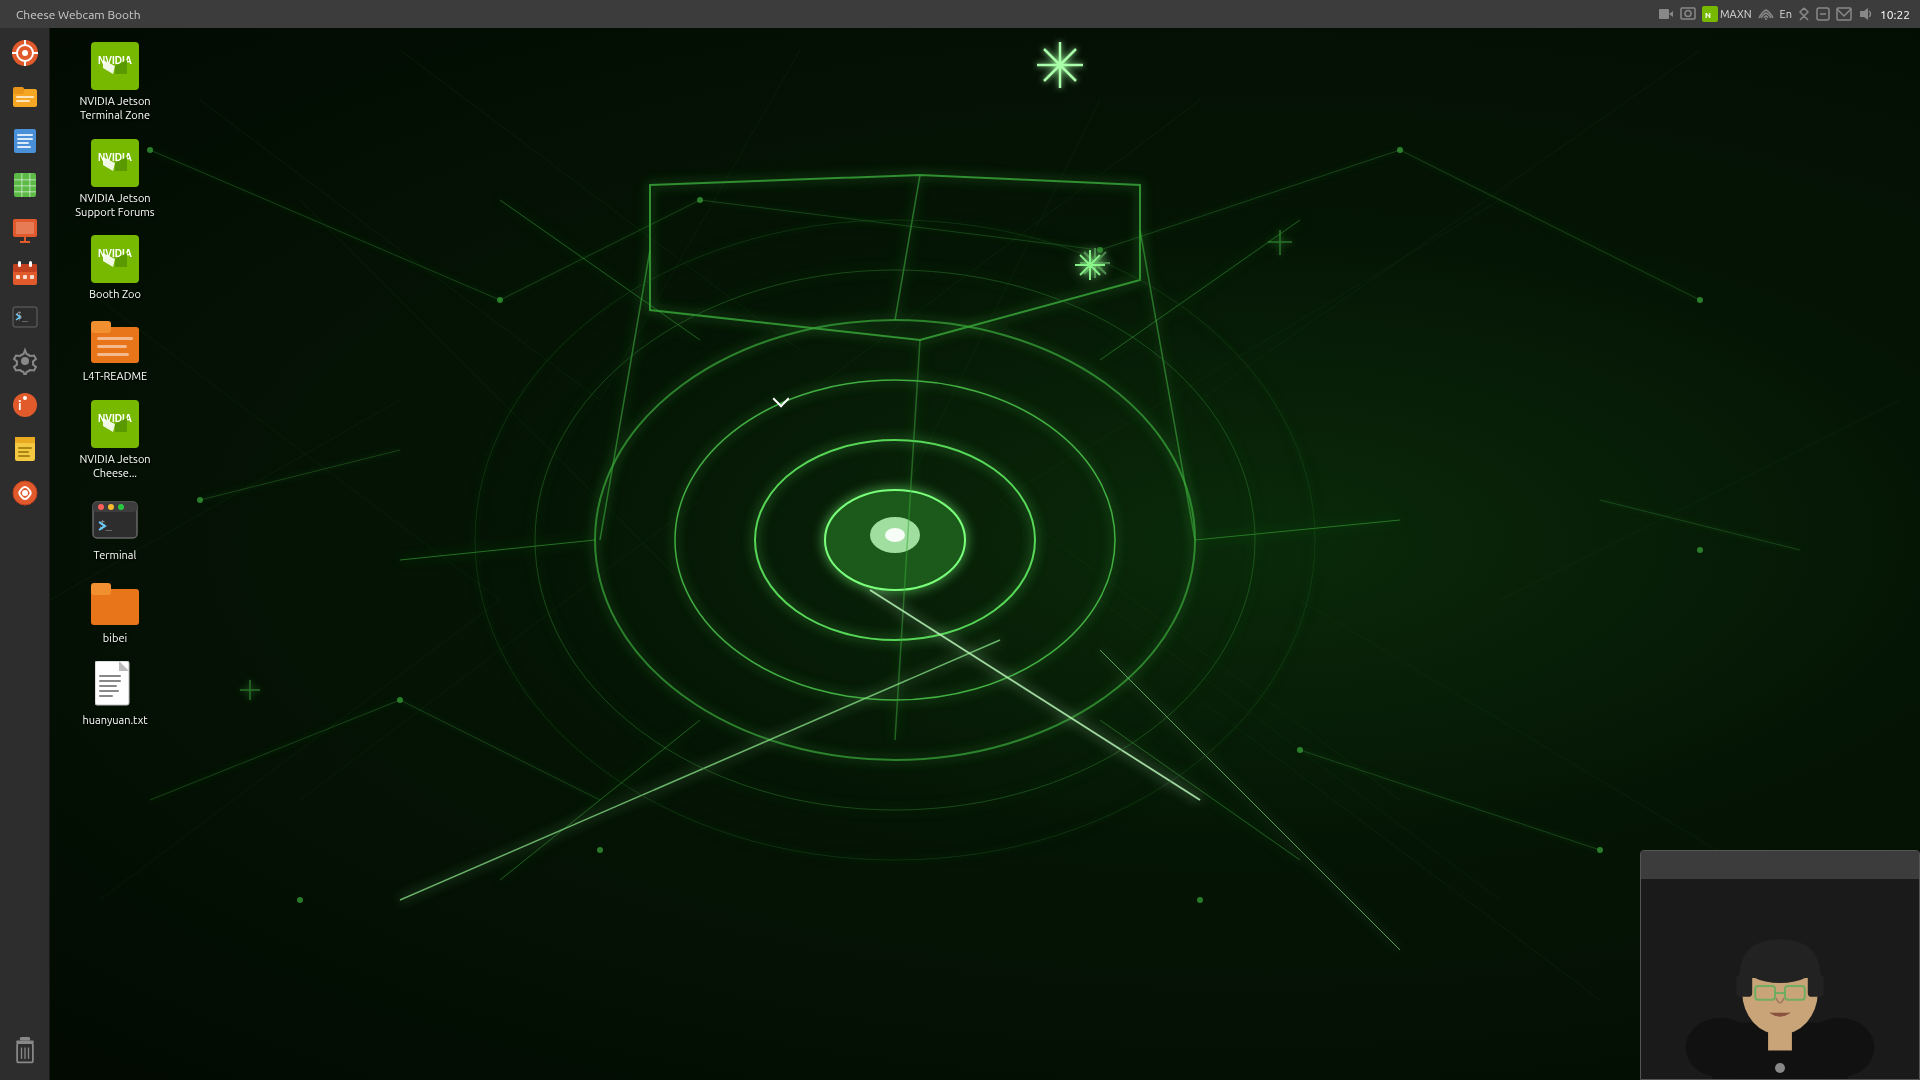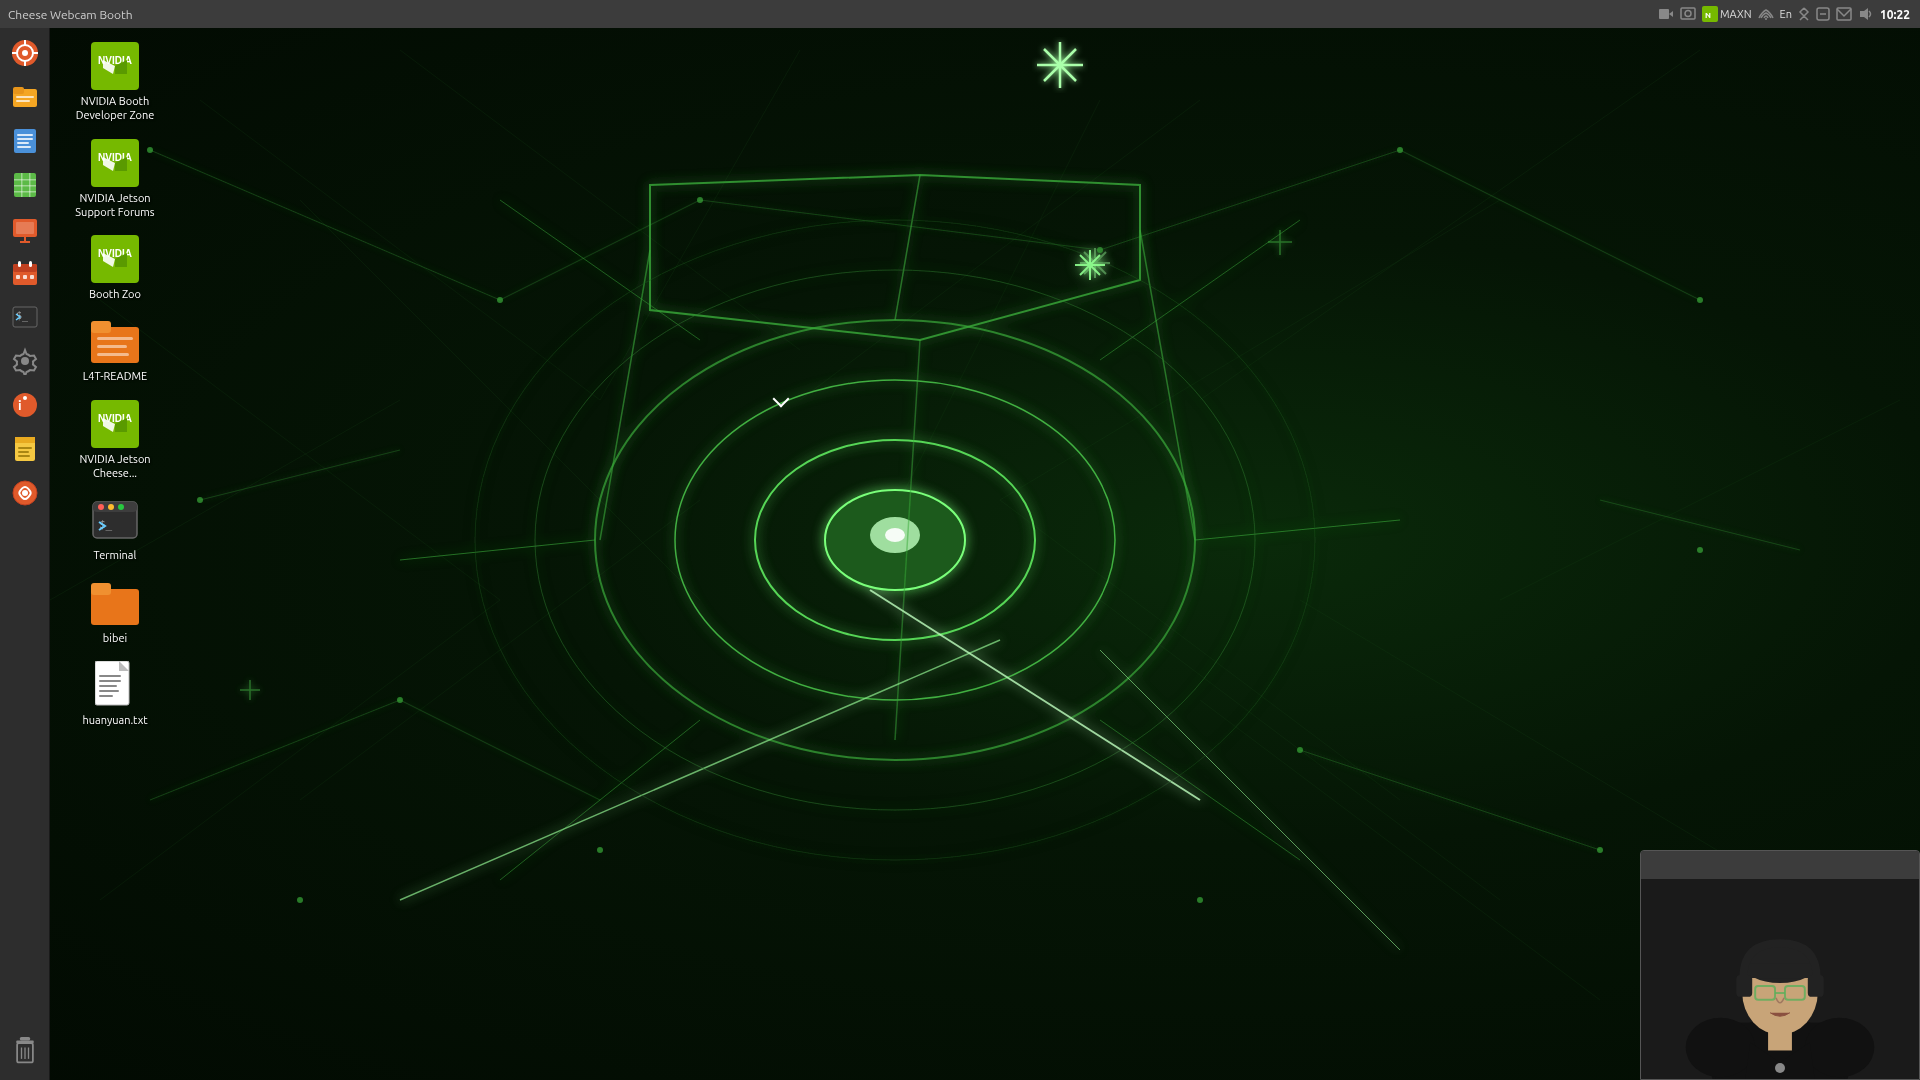--- a/index.html
+++ b/index.html
@@ -30,21 +30,21 @@
     }
 
     
     #titlebar {
       position: absolute;
       top: 0; left: 0; right: 0;
       height: 28px;
       background: #3c3c3c;
       display: flex;
       align-items: center;
-      padding: 0 8px;
+      padding: 0 16px;
       z-index: 100;
     }
     #titlebar-title {
       color: #ccc;
       font-size: 12px;
       font-weight: normal;
     }
 
     
     #system-tray {
@@ -61,21 +61,21 @@
     .tray-item {
       color: #ddd;
       font-size: 11px;
       display: flex;
       align-items: center;
       gap: 2px;
     }
     #clock {
       color: #fff;
       font-size: 12px;
-      font-weight: 700;
+      font-weight: 400;
     }
 
     
     #taskbar {
       position: absolute;
       top: 28px;
       left: 0;
       width: 50px;
       height: calc(1080px - 28px);
       background: #2d2d2d;
@@ -580,21 +580,21 @@
       <div class="icon-img">
         <div class="nvidia-icon">
           <svg width="40" height="40" viewBox="0 0 40 40">
             <rect width="40" height="40" rx="4" fill="#76b900"></rect>
             <text x="3" y="18" font-family="sans-serif" font-size="10" font-weight="bold" fill="white">NVIDIA</text>
             <path d="M8 22 L18 28 L20 20 L8 14 Z" fill="white" opacity="0.9"></path>
             <path d="M20 20 L32 14 L32 28 L20 28 Z" fill="#5a9a00"></path>
           </svg>
         </div>
       </div>
-      <span class="icon-label">NVIDIA Booth Developer Zone</span>
+      <span class="icon-label">NVIDIA Jetson Terminal Zone</span>
     </div>
 
     <div class="desktop-icon">
       <div class="icon-img">
         <div class="nvidia-icon">
           <svg width="40" height="40" viewBox="0 0 40 40">
             <rect width="40" height="40" rx="4" fill="#76b900"></rect>
             <text x="3" y="18" font-family="sans-serif" font-size="10" font-weight="bold" fill="white">NVIDIA</text>
             <path d="M8 22 L18 28 L20 20 L8 14 Z" fill="white" opacity="0.9"></path>
             <path d="M20 20 L32 14 L32 28 L20 28 Z" fill="#5a9a00"></path>

